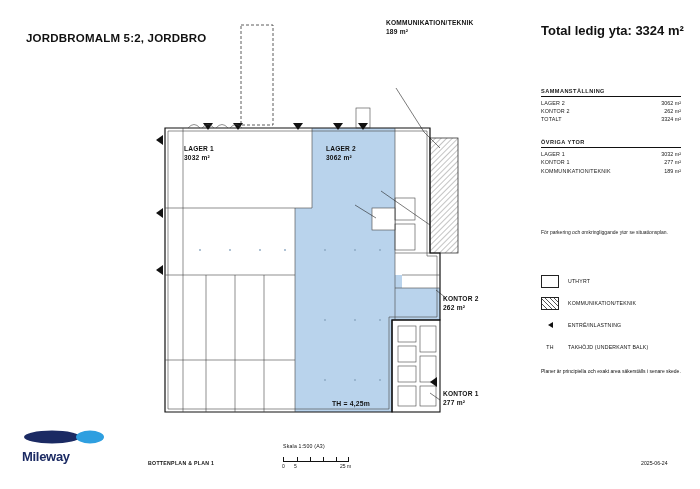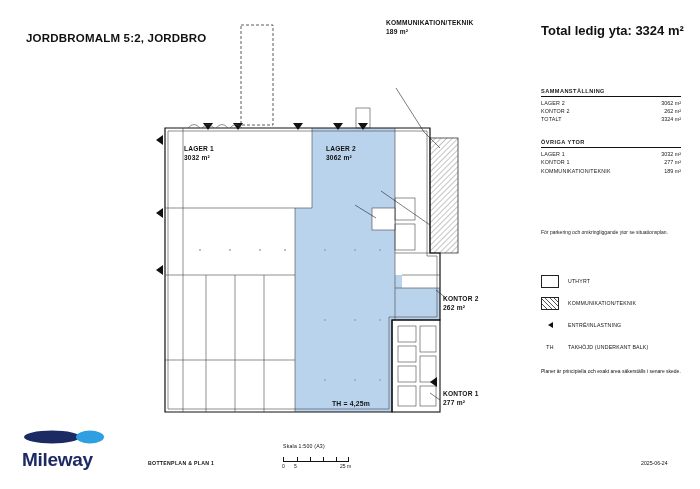--- a/index.html
+++ b/index.html
@@ -133,21 +133,21 @@
   }
 
   
   .logo {
     position: absolute;
     left: 22px;
     top: 430px;
     width: 90px;
   }
   .logo-text {
-    font-size: 19px;
+    font-size: 13px;
     font-weight: bold;
     color: #1b2a63;
     letter-spacing: -0.3px;
     line-height: 1;
     margin-top: 2px;
   }
   .footer-label {
     position: absolute;
     left: 148px;
     top: 460px;

